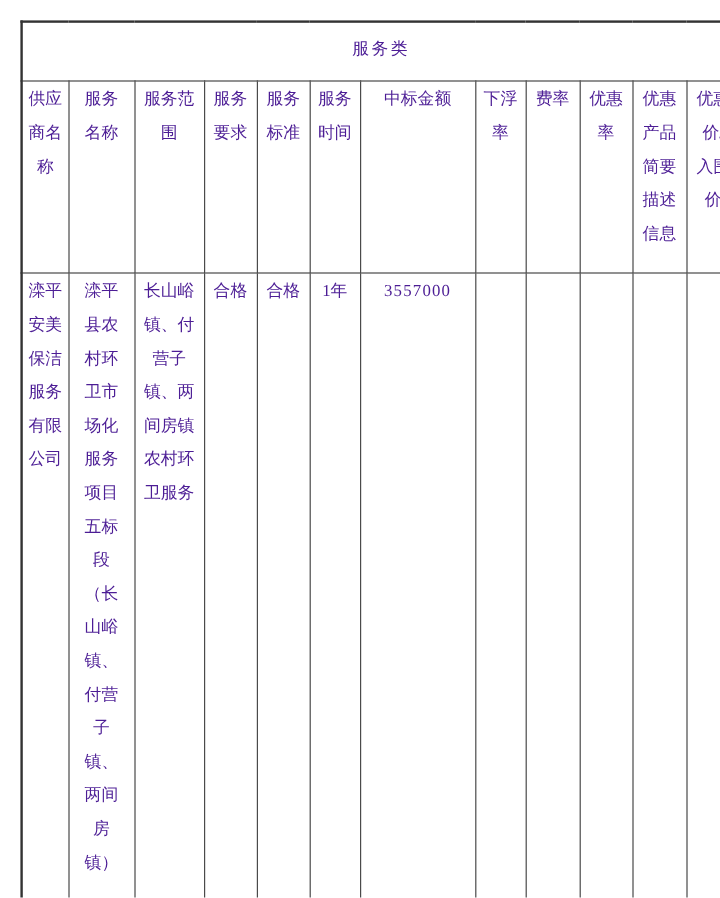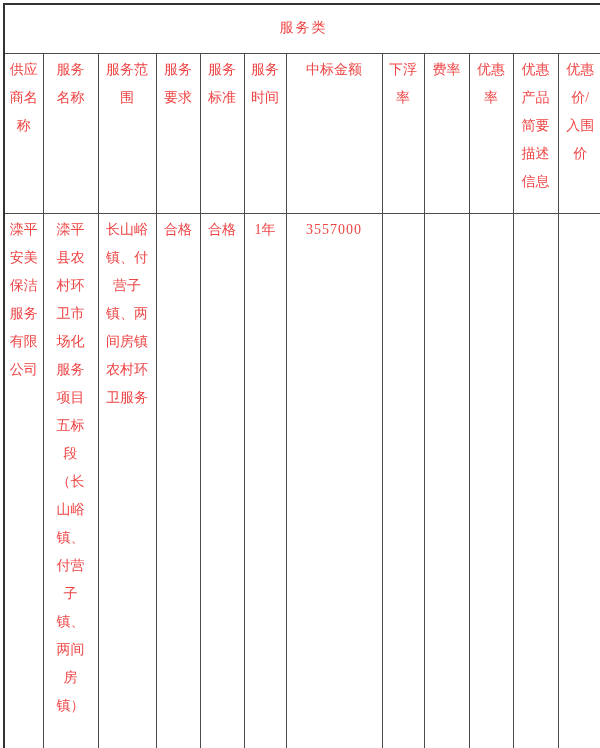--- a/index.html
+++ b/index.html
@@ -7,23 +7,23 @@
     padding: 0;
     width: 600px;
     height: 748px;
     background: #ffffff;
     overflow: hidden;
   }
   .page {
     width: 600px;
     height: 748px;
     box-sizing: border-box;
-    padding: 3px;
+    padding: 17px;
     font-family: "Liberation Serif", "DejaVu Serif", serif;
-    color: #ef4444;
+    color: #4c1d95;
   }
   table.service-table {
     border-collapse: collapse;
     table-layout: fixed;
     width: 594px;
     height: 739px;
   }
   table.service-table td {
     border: 1px solid #4a4a4a;
     box-sizing: border-box;

